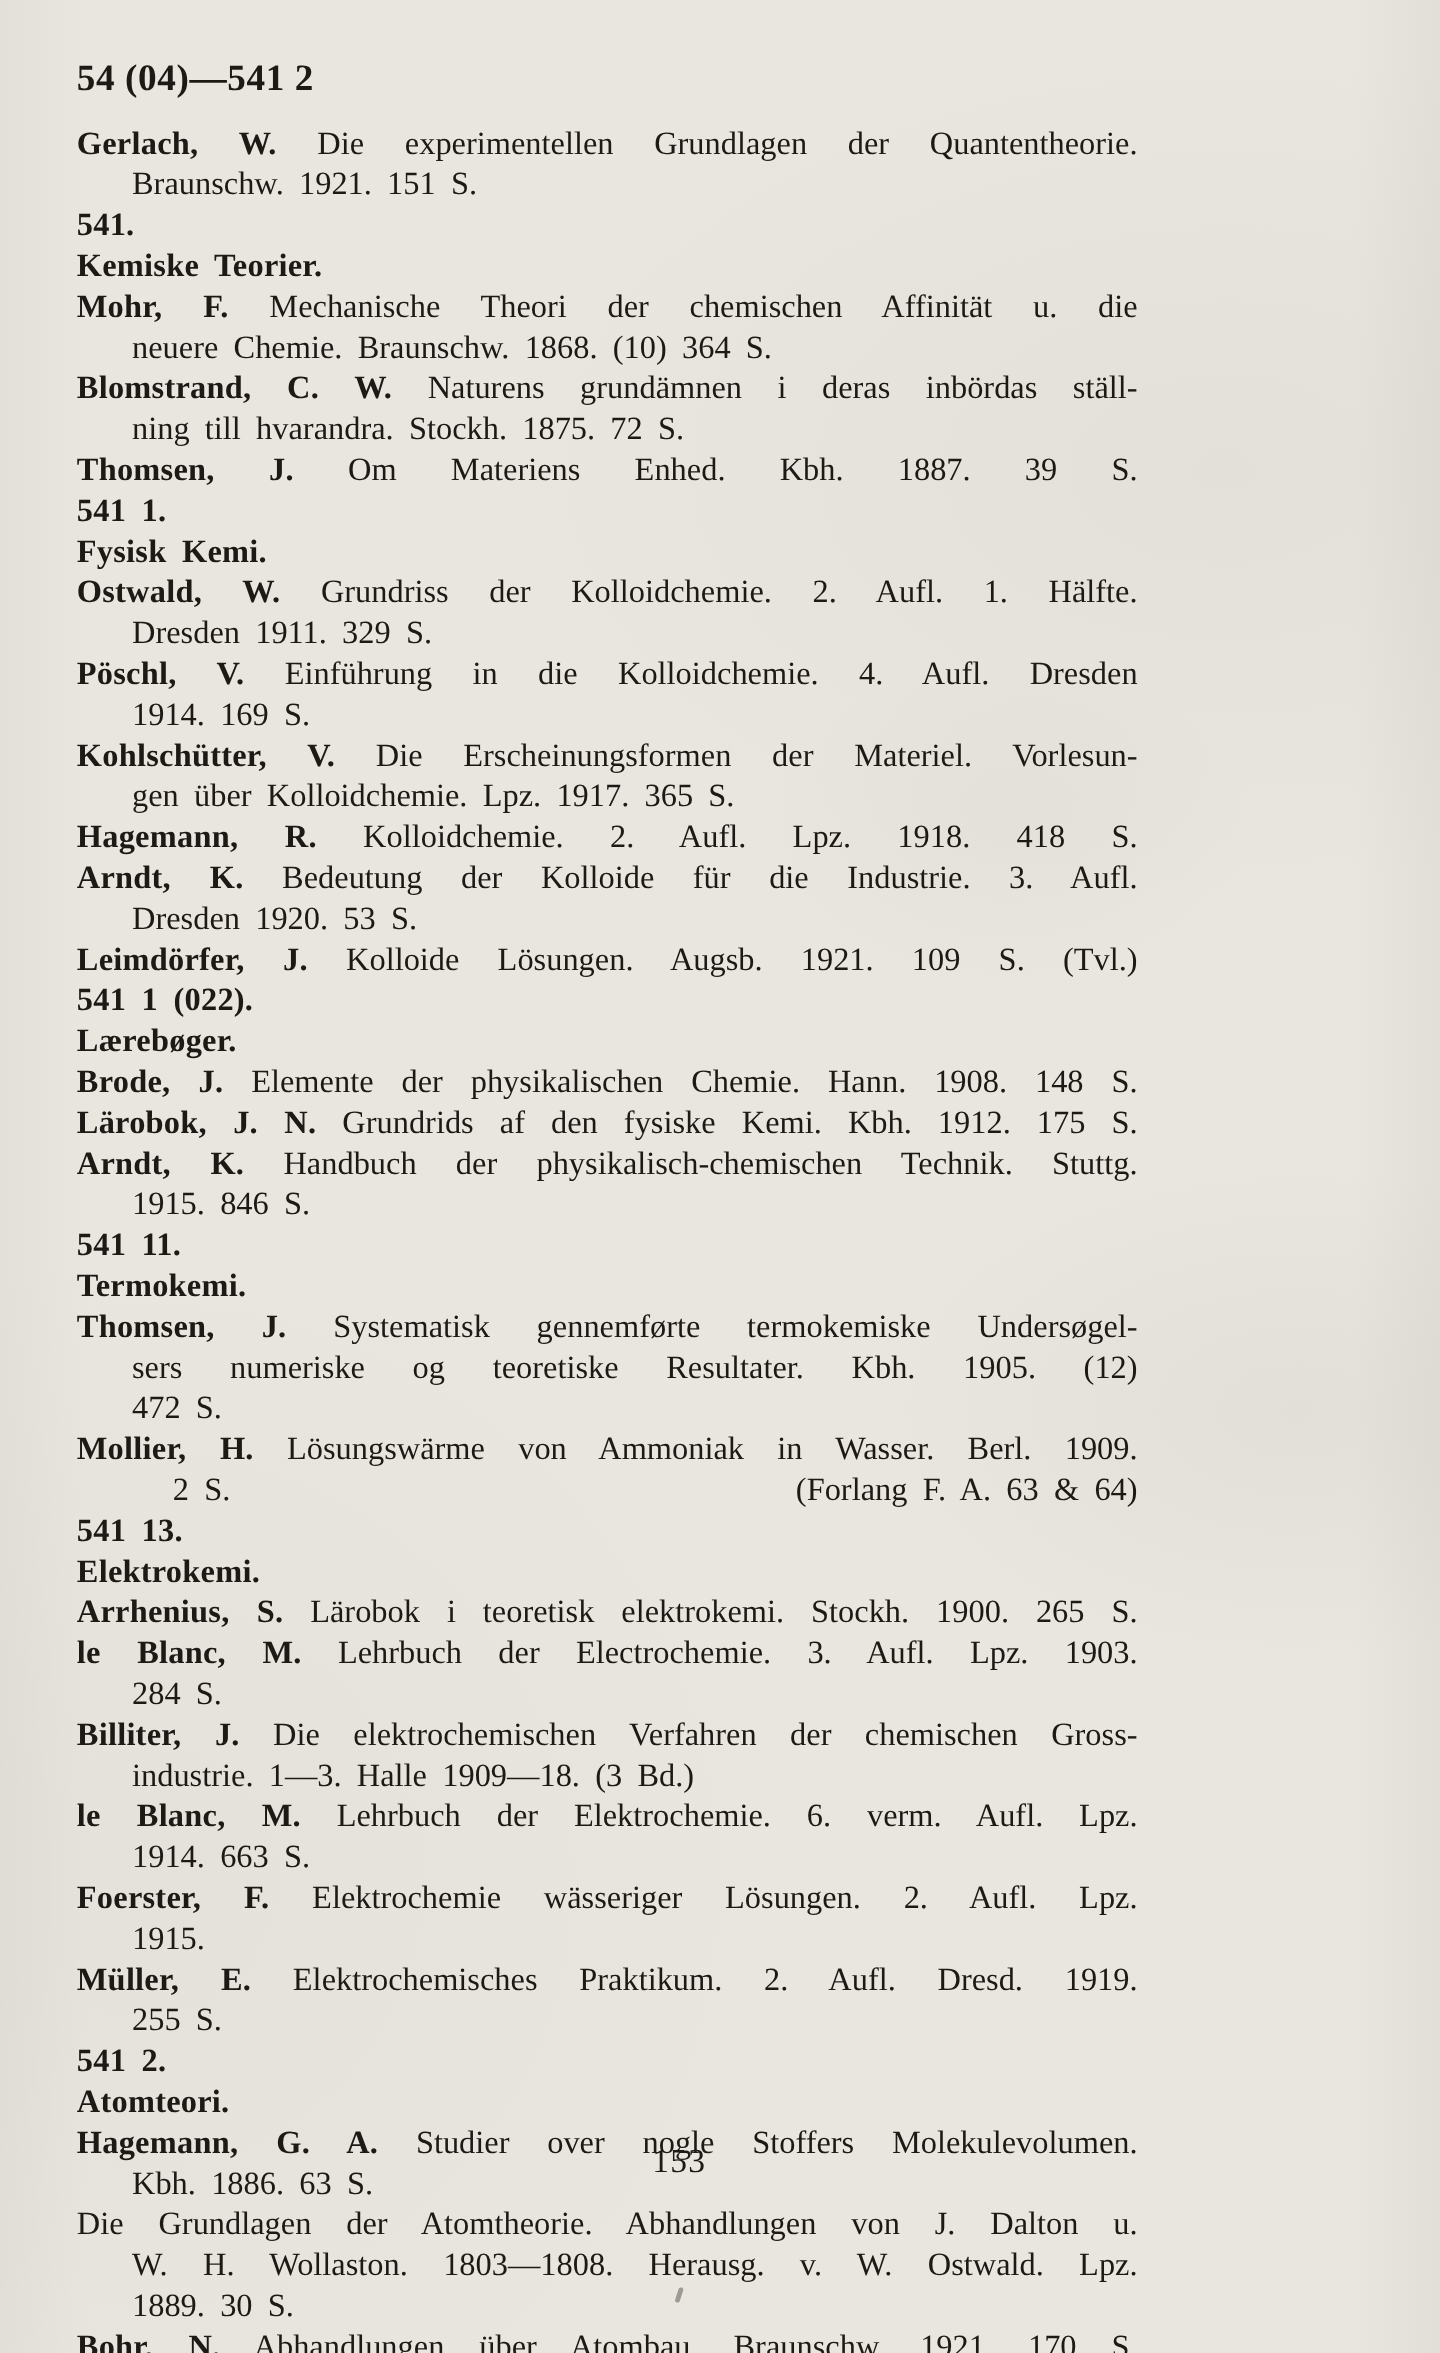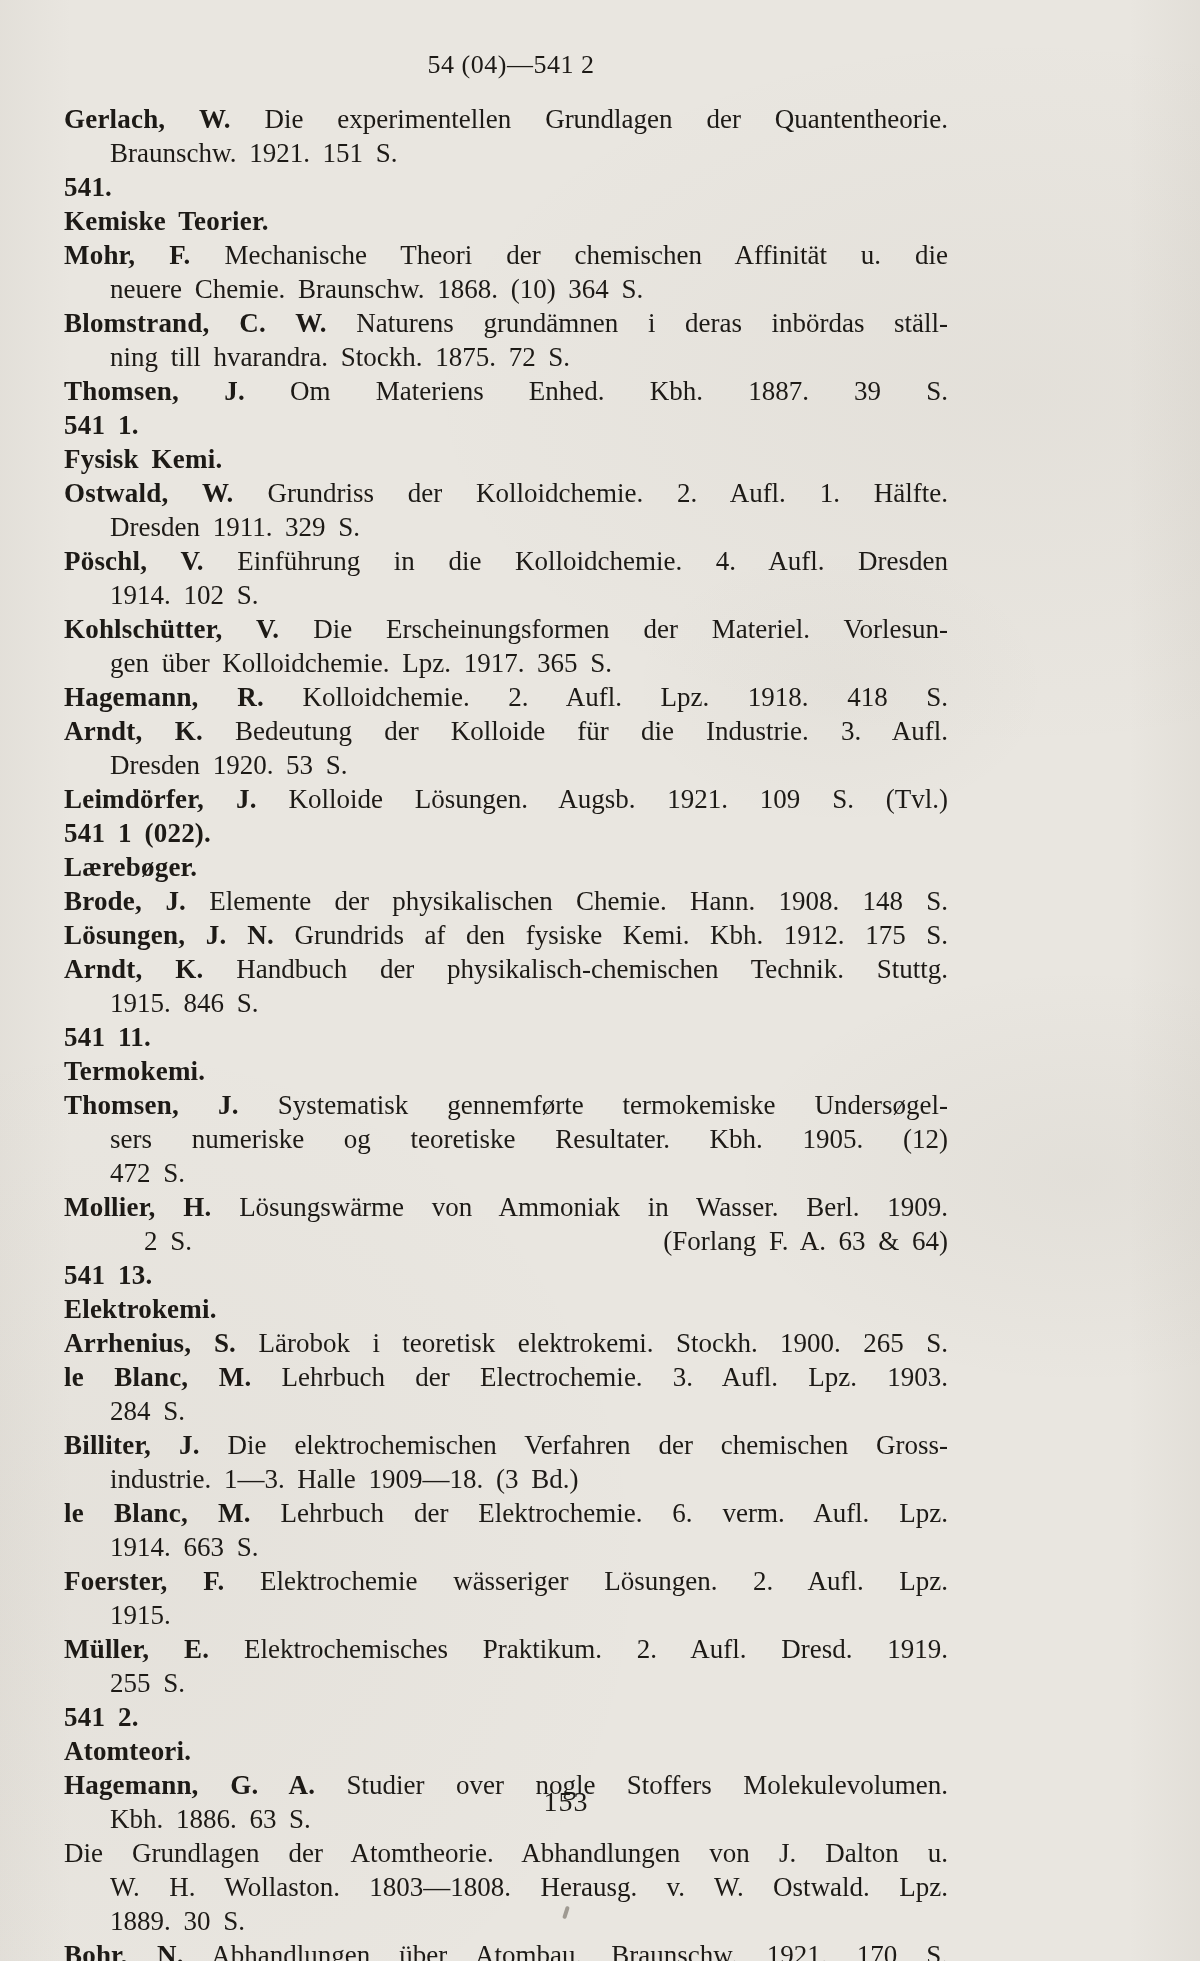--- a/index.html
+++ b/index.html
@@ -16,21 +16,21 @@
     content:"";position:absolute;inset:0;pointer-events:none;
     background:
       radial-gradient(1000px 600px at 85% 20%, rgba(120,110,95,0.05), transparent 60%),
       radial-gradient(900px 900px at 10% 80%, rgba(120,110,95,0.04), transparent 60%),
       radial-gradient(500px 300px at 90% 60%, rgba(100,95,80,0.05), transparent 70%),
       radial-gradient(300px 200px at 70% 35%, rgba(100,95,80,0.035), transparent 70%),
       linear-gradient(90deg, rgba(110,100,85,0.05) 0%, rgba(0,0,0,0) 6%, rgba(0,0,0,0) 94%, rgba(110,100,85,0.06) 100%);
   }
   .page-header{
     position:absolute;top:48px;left:64px;width:894px;
-    text-align:center;font-weight:400;font-size:26px;line-height:34px;
+    text-align:left;font-weight:700;font-size:31px;line-height:34px;
     letter-spacing:0.5px;
   }
   .content{
     position:absolute;top:102px;left:64px;width:884px;
     font-size:27px;line-height:34px;word-spacing:0.22em;
   }
   .entry{margin:0;}
   .line{min-height:34px;}
   .line.just{text-align:justify;text-align-last:justify;}
   .line.cont{padding-left:46px;}
@@ -74,21 +74,21 @@
     <div class="section line">
       <span>541 1.</span>
       <span>Fysisk Kemi.</span>
     </div>
     <div class="entry">
       <div class="line just"><span class="author">Ostwald, W.</span> Grundriss der Kolloidchemie. 2. Aufl. 1. Hälfte.</div>
       <div class="line cont">Dresden 1911. 329 S.</div>
     </div>
     <div class="entry">
       <div class="line just"><span class="author">Pöschl, V.</span> Einführung in die Kolloidchemie. 4. Aufl. Dresden</div>
-      <div class="line cont">1914. 102 S.</div>
+      <div class="line cont">1914. 169 S.</div>
     </div>
     <div class="entry">
       <div class="line just"><span class="author">Kohlschütter, V.</span> Die Erscheinungsformen der Materiel. Vorlesun-</div>
       <div class="line cont">gen über Kolloidchemie. Lpz. 1917. 365 S.</div>
     </div>
     <div class="entry">
       <div class="line just"><span class="author">Hagemann, R.</span> Kolloidchemie. 2. Aufl. Lpz. 1918. 418 S.</div>
     </div>
     <div class="entry">
       <div class="line just"><span class="author">Arndt, K.</span> Bedeutung der Kolloide für die Industrie. 3. Aufl.</div>
@@ -98,21 +98,21 @@
       <div class="line just"><span class="author">Leimdörfer, J.</span> Kolloide Lösungen. Augsb. 1921. 109 S. (Tvl.)</div>
     </div>
     <div class="section line">
       <span>541 1 (022).</span>
       <span>Lærebøger.</span>
     </div>
     <div class="entry">
       <div class="line just"><span class="author">Brode, J.</span> Elemente der physikalischen Chemie. Hann. 1908. 148 S.</div>
     </div>
     <div class="entry">
-      <div class="line just"><span class="author">Lösungen, J. N.</span> Grundrids af den fysiske Kemi. Kbh. 1912. 175 S.</div>
+      <div class="line just"><span class="author">Lärobok, J. N.</span> Grundrids af den fysiske Kemi. Kbh. 1912. 175 S.</div>
     </div>
     <div class="entry">
       <div class="line just"><span class="author">Arndt, K.</span> Handbuch der physikalisch-chemischen Technik. Stuttg.</div>
       <div class="line cont">1915. 846 S.</div>
     </div>
     <div class="section line">
       <span>541 11.</span>
       <span>Termokemi.</span>
     </div>
     <div class="entry">

